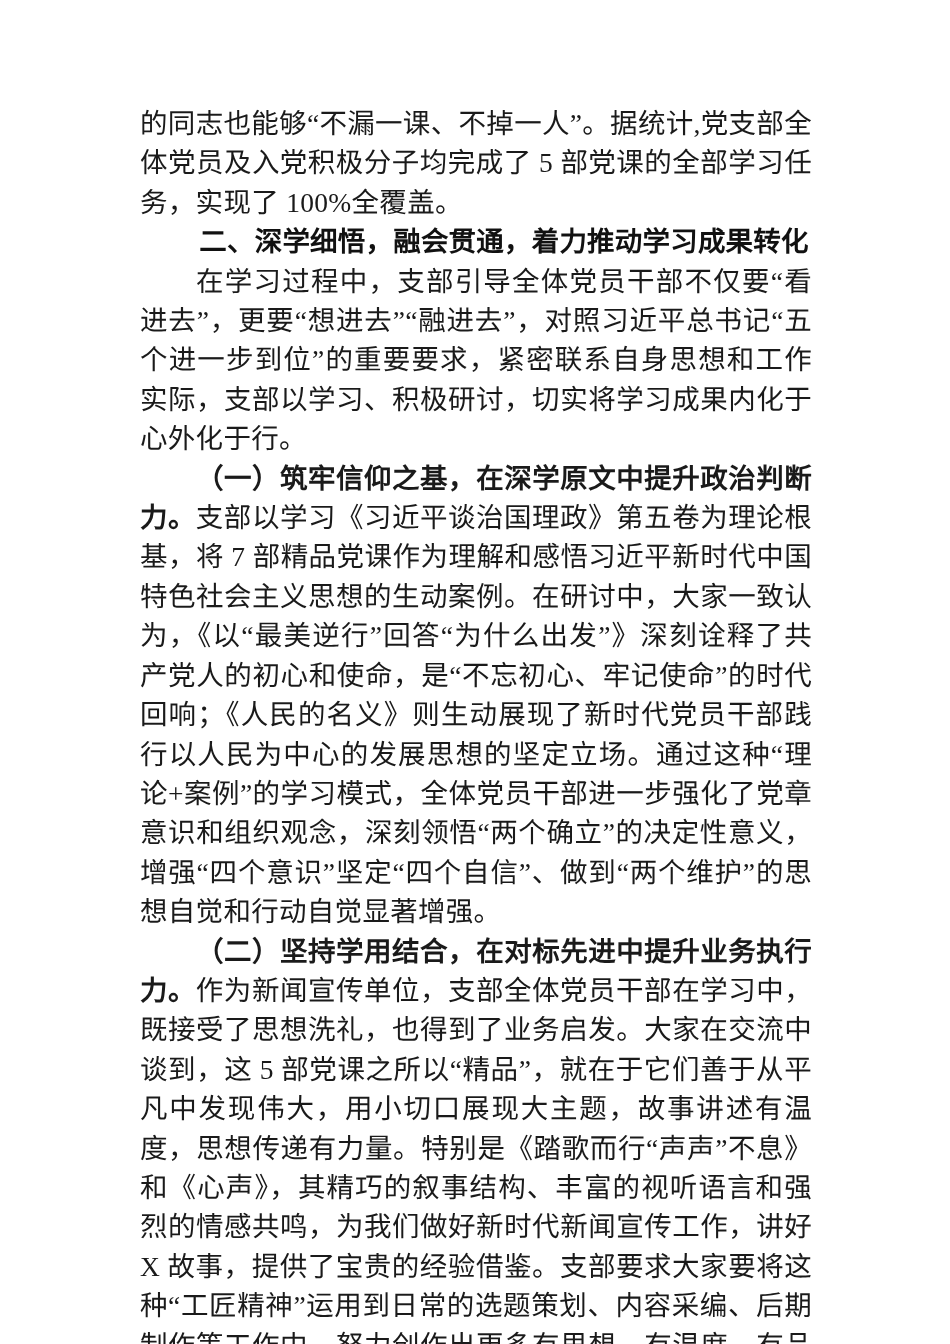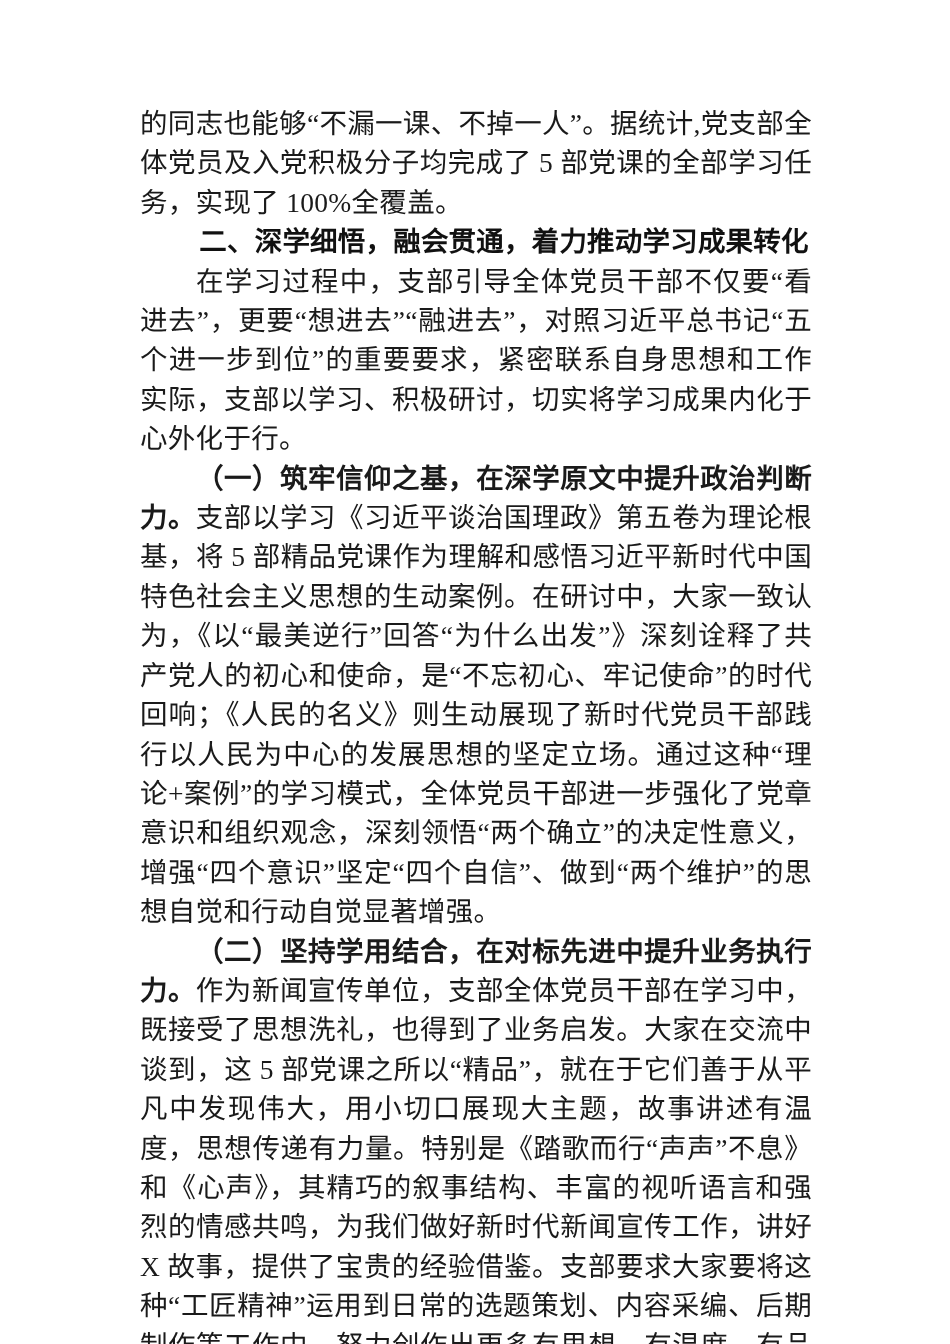--- a/index.html
+++ b/index.html
@@ -70,18 +70,18 @@
 
 <div class="page">
   <div class="page-body">
 
     <p class="para">的同志也能够“不漏一课、不掉一人”。据统计,党支部全体党员及入党积极分子均完成了 5 部党课的全部学习任务，实现了 100%全覆盖。</p>
 
     <h2 class="heading-1">二、深学细悟，融会贯通，着力推动学习成果转化</h2>
 
     <p class="para indent">在学习过程中，支部引导全体党员干部不仅要“看进去”，更要“想进去”“融进去”，对照习近平总书记“五个进一步到位”的重要要求，紧密联系自身思想和工作实际，支部以学习、积极研讨，切实将学习成果内化于心外化于行。</p>
 
-    <p class="para indent"><span class="subhead">（一）筑牢信仰之基，在深学原文中提升政治判断力。</span><span>支部以学习《习近平谈治国理政》第五卷为理论根基，将 5 部精品党课作为理解和感悟习近平新时代中国特色社会主义思想的生动案例。在研讨中，大家一致认为，《以“最美逆行”回答“为什么出发”》深刻诠释了共产党人的初心和使命，是“不忘初心、牢记使命”的时代回响；《人民的名义》则生动展现了新时代党员干部践行以人民为中心的发展思想的坚定立场。通过这种“理论+案例”的学习模式，全体党员干部进一步强化了党章意识和组织观念，深刻领悟“两个确立”的决定性意义，增强“四个意识”坚定“四个自信”、做到“两个维护”的思想自觉和行动自觉显著增强。</span></p>
+    <p class="para indent"><span class="subhead">（一）筑牢信仰之基，在深学原文中提升政治判断力。</span><span>支部以学习《习近平谈治国理政》第五卷为理论根基，将 7 部精品党课作为理解和感悟习近平新时代中国特色社会主义思想的生动案例。在研讨中，大家一致认为，《以“最美逆行”回答“为什么出发”》深刻诠释了共产党人的初心和使命，是“不忘初心、牢记使命”的时代回响；《人民的名义》则生动展现了新时代党员干部践行以人民为中心的发展思想的坚定立场。通过这种“理论+案例”的学习模式，全体党员干部进一步强化了党章意识和组织观念，深刻领悟“两个确立”的决定性意义，增强“四个意识”坚定“四个自信”、做到“两个维护”的思想自觉和行动自觉显著增强。</span></p>
 
     <p class="para indent"><span class="subhead">（二）坚持学用结合，在对标先进中提升业务执行力。</span><span>作为新闻宣传单位，支部全体党员干部在学习中，既接受了思想洗礼，也得到了业务启发。大家在交流中谈到，这 5 部党课之所以“精品”，就在于它们善于从平凡中发现伟大，用小切口展现大主题，故事讲述有温度，思想传递有力量。特别是《踏歌而行“声声”不息》和《心声》，其精巧的叙事结构、丰富的视听语言和强烈的情感共鸣，为我们做好新时代新闻宣传工作，讲好 X 故事，提供了宝贵的经验借鉴。支部要求大家要将这种“工匠精神”运用到日常的选题策划、内容采编、后期制作等工作中，努力创作出更多有思想、有温度、有品质的新闻作品，不断提升</span></p>
 
   </div>
 </div>
 
 </body></html>

